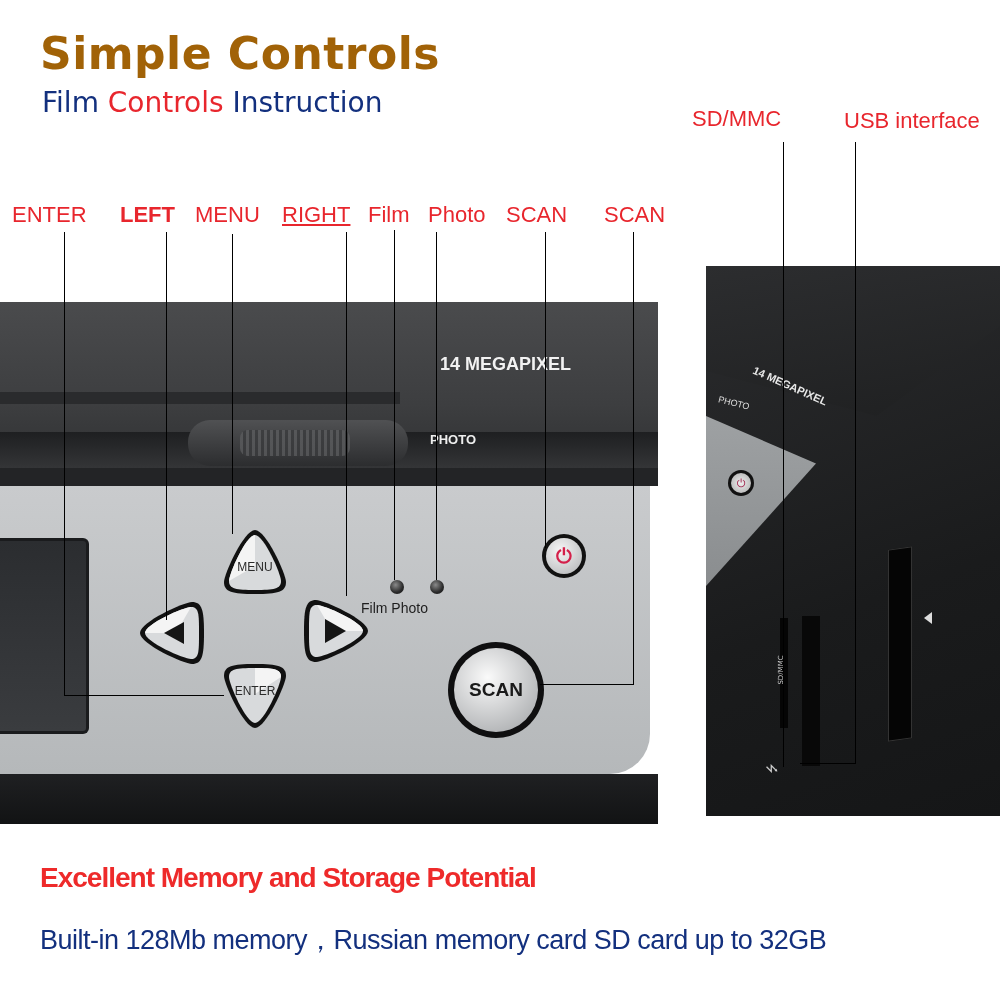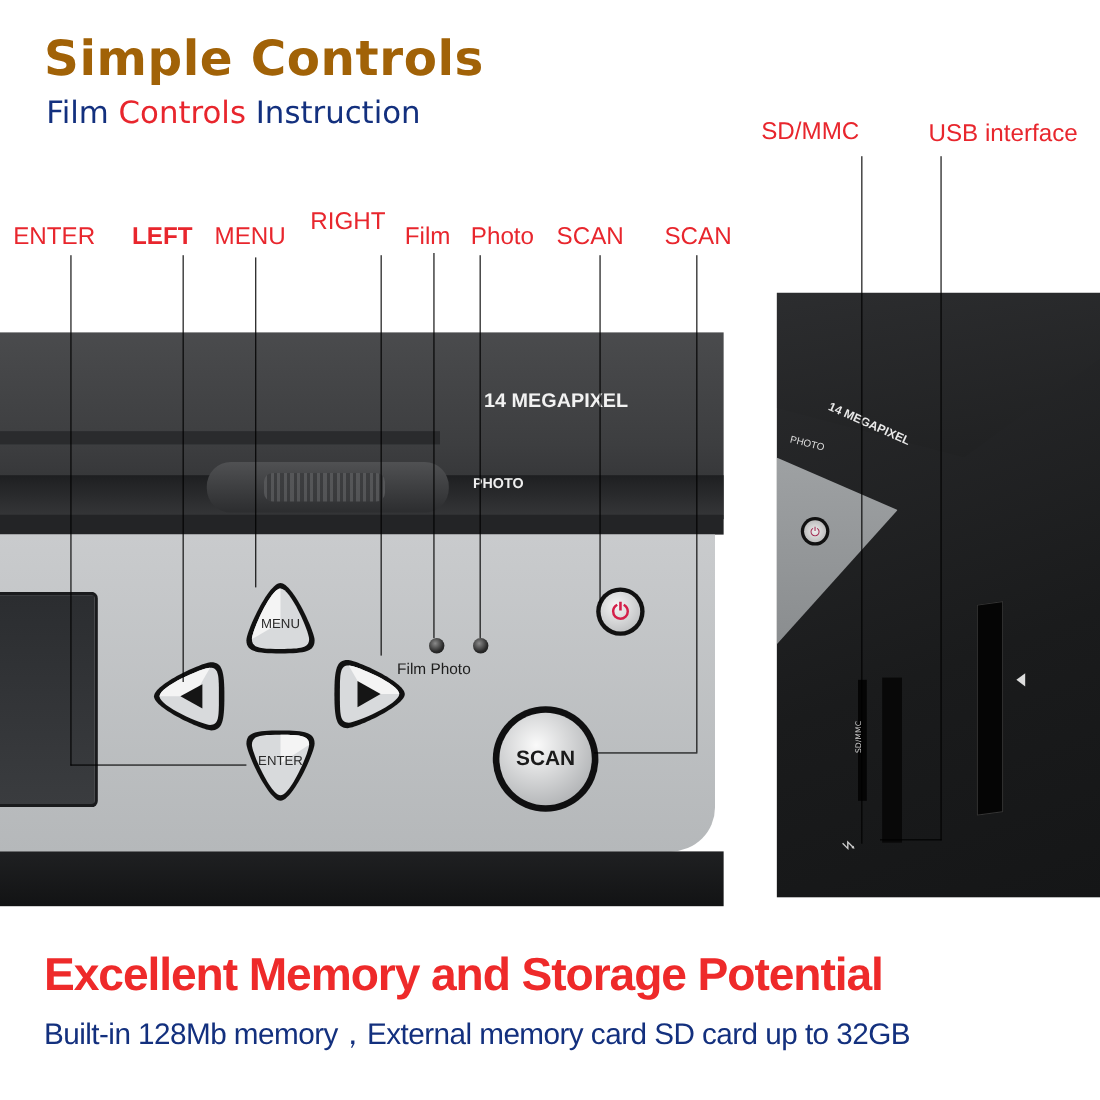--- a/index.html
+++ b/index.html
@@ -3,21 +3,21 @@
 <meta charset="utf-8">
 <style>
   html,body{margin:0;padding:0;background:#ffffff;}
   body{width:1000px;height:1000px;position:relative;overflow:hidden;font-family:"DejaVu Sans","Liberation Sans",sans-serif;}
   .abs{position:absolute;}
   
   .title{left:40px;top:28px;font-size:44px;font-weight:bold;color:#a16207;letter-spacing:0.5px;white-space:nowrap;}
   .subtitle{left:42px;top:86px;font-size:28px;color:#13307e;white-space:nowrap;}
   .subtitle .red{color:#e8262d;}
   .lbl{font-size:22px;color:#e8262d;white-space:nowrap;font-family:"Liberation Sans",sans-serif;}
-  .bottom-title{left:40px;top:862px;font-size:42px;font-weight:bold;color:#ee2a2a;white-space:nowrap;font-family:"Liberation Sans",sans-serif;letter-spacing:-1px;}
+  .bottom-title{left:40px;top:862px;font-size:28px;font-weight:bold;color:#ee2a2a;white-space:nowrap;font-family:"Liberation Sans",sans-serif;letter-spacing:-1px;}
   .bottom-sub{left:40px;top:922px;font-size:27px;color:#13307e;white-space:nowrap;font-family:"Liberation Sans",sans-serif;letter-spacing:-0.5px;}
 
   
   .dev-left{left:0;top:302px;width:658px;height:522px;overflow:hidden;}
   .lid{left:0;top:0;width:658px;height:170px;background:linear-gradient(#4a4b4d,#3d3e40 60%,#2f3032);}
   .lid-lip{left:0;top:90px;width:400px;height:12px;background:#2a2b2d;}
   .slot{left:0;top:130px;width:658px;height:36px;background:linear-gradient(#1e1f21,#343537);}
   .slider{left:188px;top:118px;width:220px;height:46px;border-radius:22px;background:linear-gradient(#505153,#2c2d2f);}
   .slider-grip{left:240px;top:128px;width:110px;height:26px;background:repeating-linear-gradient(90deg,#5a5b5d 0 3px,#3a3b3d 3px 6px);border-radius:8px;opacity:.8;}
   .mega{left:440px;top:52px;font-size:18px;font-weight:bold;color:#f2f2f2;white-space:nowrap;font-family:"Liberation Sans",sans-serif;}
@@ -56,21 +56,21 @@
 </style>
 </head>
 <body>
 
 <div class="abs title">Simple Controls</div>
 <div class="abs subtitle"><span>Film </span><span class="red">Controls</span><span> Instruction</span></div>
 
 <div class="abs lbl" style="left:12px;top:202px;">ENTER</div>
 <div class="abs lbl" style="left:120px;top:202px;font-weight:bold;">LEFT</div>
 <div class="abs lbl" style="left:195px;top:202px;">MENU</div>
-<div class="abs lbl" style="left:282px;top:188px;">RIGHT</div>
+<div class="abs lbl" style="left:282px;top:202px;text-decoration:underline;">RIGHT</div>
 <div class="abs lbl" style="left:368px;top:202px;">Film</div>
 <div class="abs lbl" style="left:428px;top:202px;">Photo</div>
 <div class="abs lbl" style="left:506px;top:202px;">SCAN</div>
 <div class="abs lbl" style="left:604px;top:202px;">SCAN</div>
 <div class="abs lbl" style="left:692px;top:106px;">SD/MMC</div>
 <div class="abs lbl" style="left:828px;top:108px;margin-left:16px;">USB interface</div>
 
 <div class="abs dev-left">
   <div class="abs lid"></div>
   <div class="abs lid-lip"></div>
@@ -159,13 +159,13 @@
 <div class="line" style="left:394px;top:230px;width:1px;height:350px;"></div>
 <div class="line" style="left:436px;top:232px;width:1px;height:348px;"></div>
 <div class="line" style="left:545px;top:232px;width:1px;height:316px;"></div>
 <div class="line" style="left:633px;top:232px;width:1px;height:452px;"></div>
 <div class="line" style="left:540px;top:684px;width:94px;height:1px;"></div>
 <div class="line" style="left:783px;top:142px;width:1px;height:625px;"></div>
 <div class="line" style="left:855px;top:142px;width:1px;height:622px;"></div>
 <div class="line" style="left:800px;top:763px;width:56px;height:1px;"></div>
 
 <div class="abs bottom-title">Excellent Memory and Storage Potential</div>
-<div class="abs bottom-sub">Built-in 128Mb memory，External memory card SD card up to 32GB</div>
+<div class="abs bottom-sub">Built-in 128Mb memory，Russian memory card SD card up to 32GB</div>
 
 </body></html>

